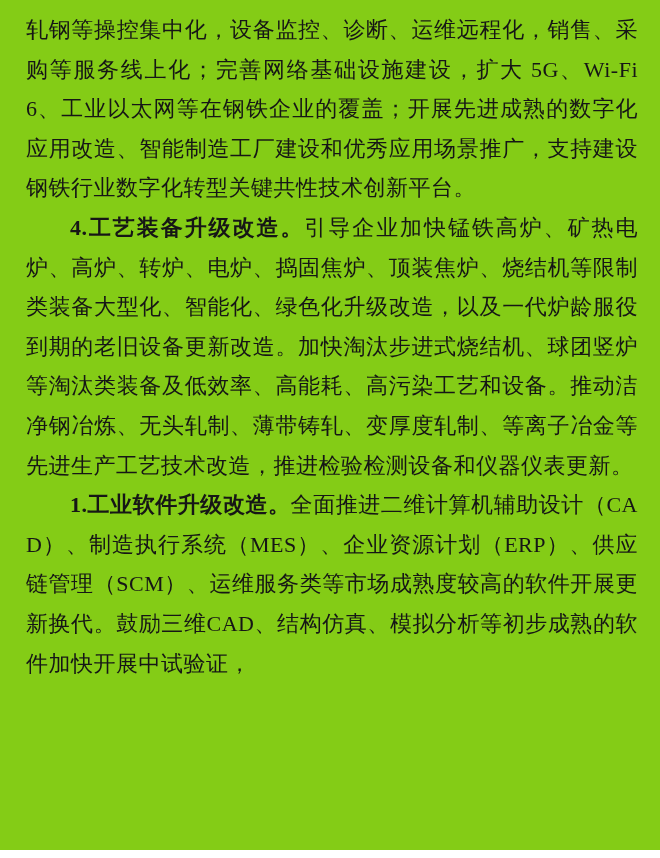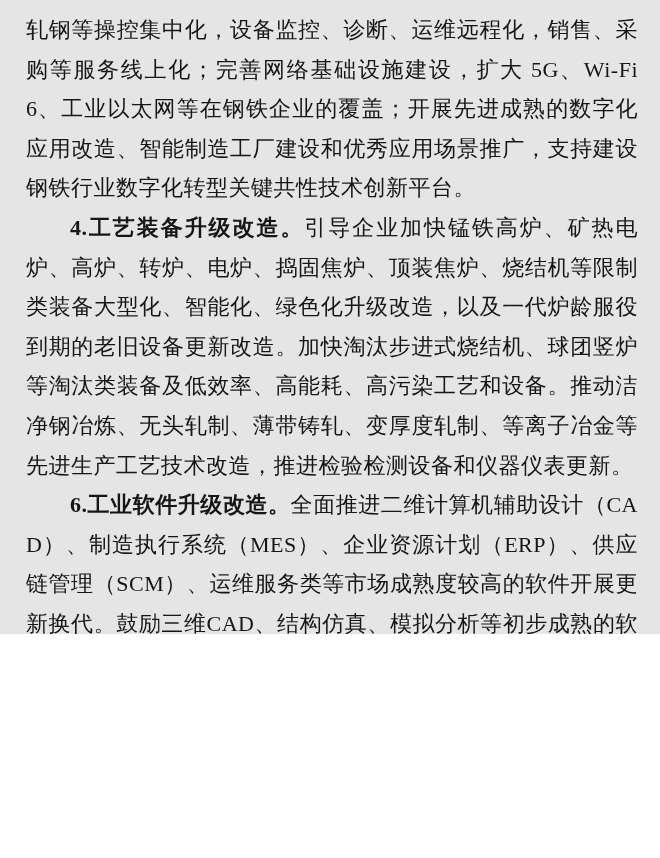--- a/index.html
+++ b/index.html
@@ -3,22 +3,22 @@
 <meta charset="utf-8">
 <style>
   html, body {
     margin: 0;
     padding: 0;
     background: #ffffff;
   }
   .page {
     position: relative;
     width: 660px;
-    height: 634px;
-    background: #e5e5e5;
+    height: 850px;
+    background: #84cc16;
     overflow: hidden;
     box-sizing: border-box;
     font-family: "Liberation Serif", "DejaVu Serif", serif;
   }
   .content {
     box-sizing: border-box;
     padding: 10px 22px 0 26px;
     color: #161616;
     font-size: 22px;
     line-height: 39.6px;
@@ -47,17 +47,17 @@
     <p>
       <span class="lead"></span><span>轧钢等操控集中化，设备监控、诊断、运维远程化，销售、采购等服务线上化；完善网络基础设施建设，扩大 5G、Wi-Fi6、工业以太网等在钢铁企业的覆盖；开展先进成熟的数字化应用改造、智能制造工厂建设和优秀应用场景推广，支持建设钢铁行业数字化转型关键共性技术创新平台。</span>
     </p>
 
     <p class="indent">
       <span class="lead">4.工艺装备升级改造。</span><span>引导企业加快锰铁高炉、矿热电炉、高炉、转炉、电炉、捣固焦炉、顶装焦炉、烧结机等限制类装备大型化、智能化、绿色化升级改造，以及一代炉龄服役到期的老旧设备更新改造。加快淘汰步进式烧结机、球团竖炉等淘汰类装备及低效率、高能耗、高污染工艺和设备。推动洁净钢冶炼、无头轧制、薄带铸轧、变厚度轧制、等离子冶金等先进生产工艺技术改造，推进检验检测设备和仪器仪表更新。</span>
     </p>
 
 
     <p class="indent">
-      <span class="lead">6.工业软件升级改造。</span><span>全面推进二维计算机辅助设计（CAD）、制造执行系统（MES）、企业资源计划（ERP）、供应链管理（SCM）、运维服务类等市场成熟度较高的软件开展更新换代。鼓励三维CAD、结构仿真、模拟分析等初步成熟的软件加快开展中试验证，</span>
+      <span class="lead">1.工业软件升级改造。</span><span>全面推进二维计算机辅助设计（CAD）、制造执行系统（MES）、企业资源计划（ERP）、供应链管理（SCM）、运维服务类等市场成熟度较高的软件开展更新换代。鼓励三维CAD、结构仿真、模拟分析等初步成熟的软件加快开展中试验证，</span>
     </p>
 
   </div>
 </div>
 
 </body></html>

